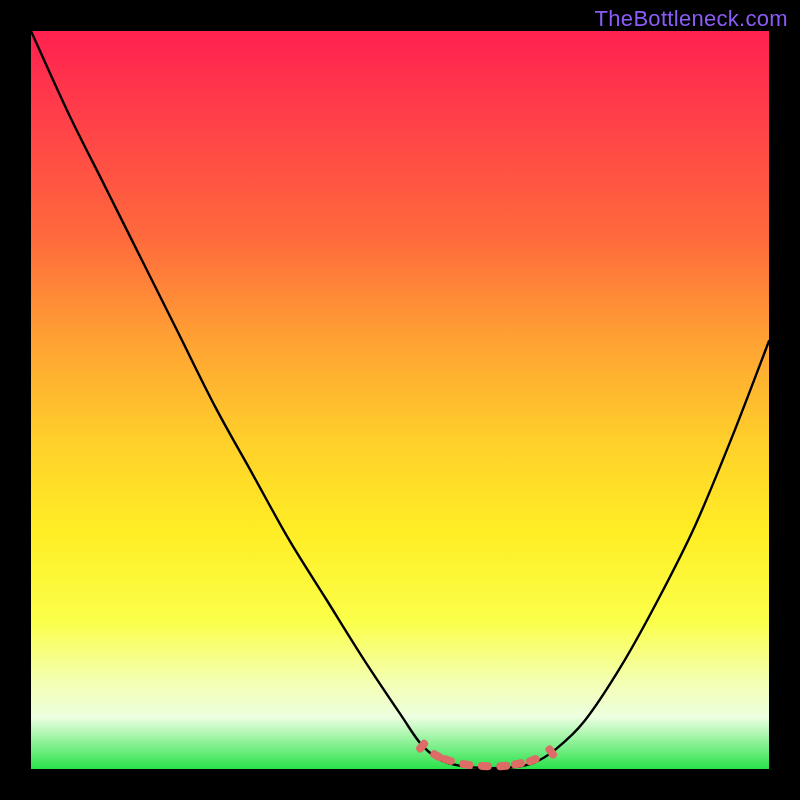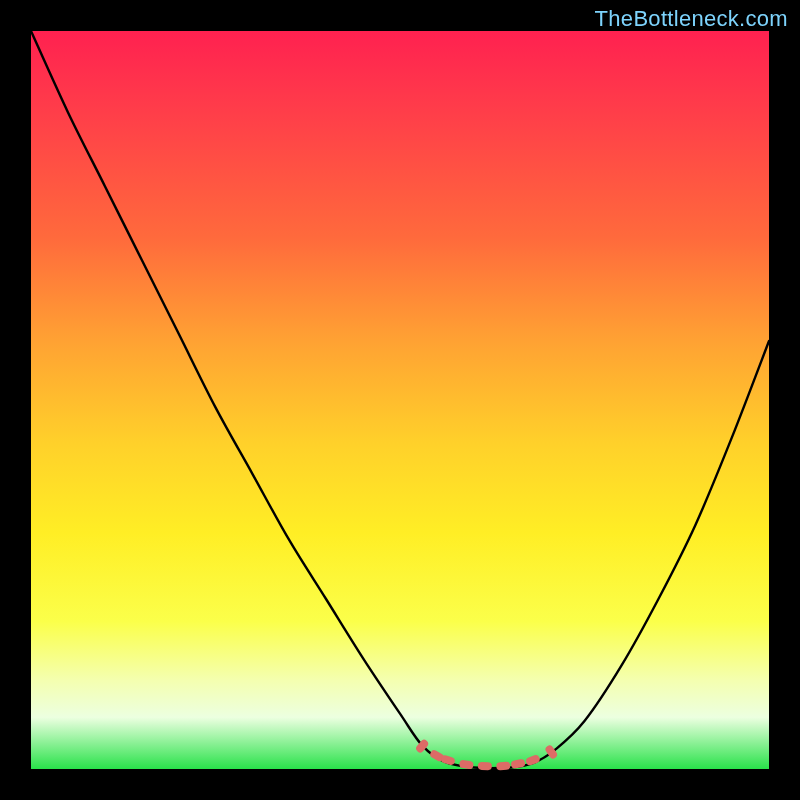--- a/index.html
+++ b/index.html
@@ -28,21 +28,21 @@
       #f4ffb0 88%,
       #ecffe0 93%,
       #29e24a 100%);
   }
   .watermark {
     position: absolute;
     top: 6px;
     right: 12px;
     font-family: Arial, Helvetica, sans-serif;
     font-size: 22px;
-    color: #7dd3fc;
+    color: #8b5cf6;
     letter-spacing: 0.3px;
   }
   svg.overlay {
     position: absolute;
     left: 0; top: 0;
     width: 738px; height: 738px;
     overflow: visible;
   }
 </style>
 </head>

